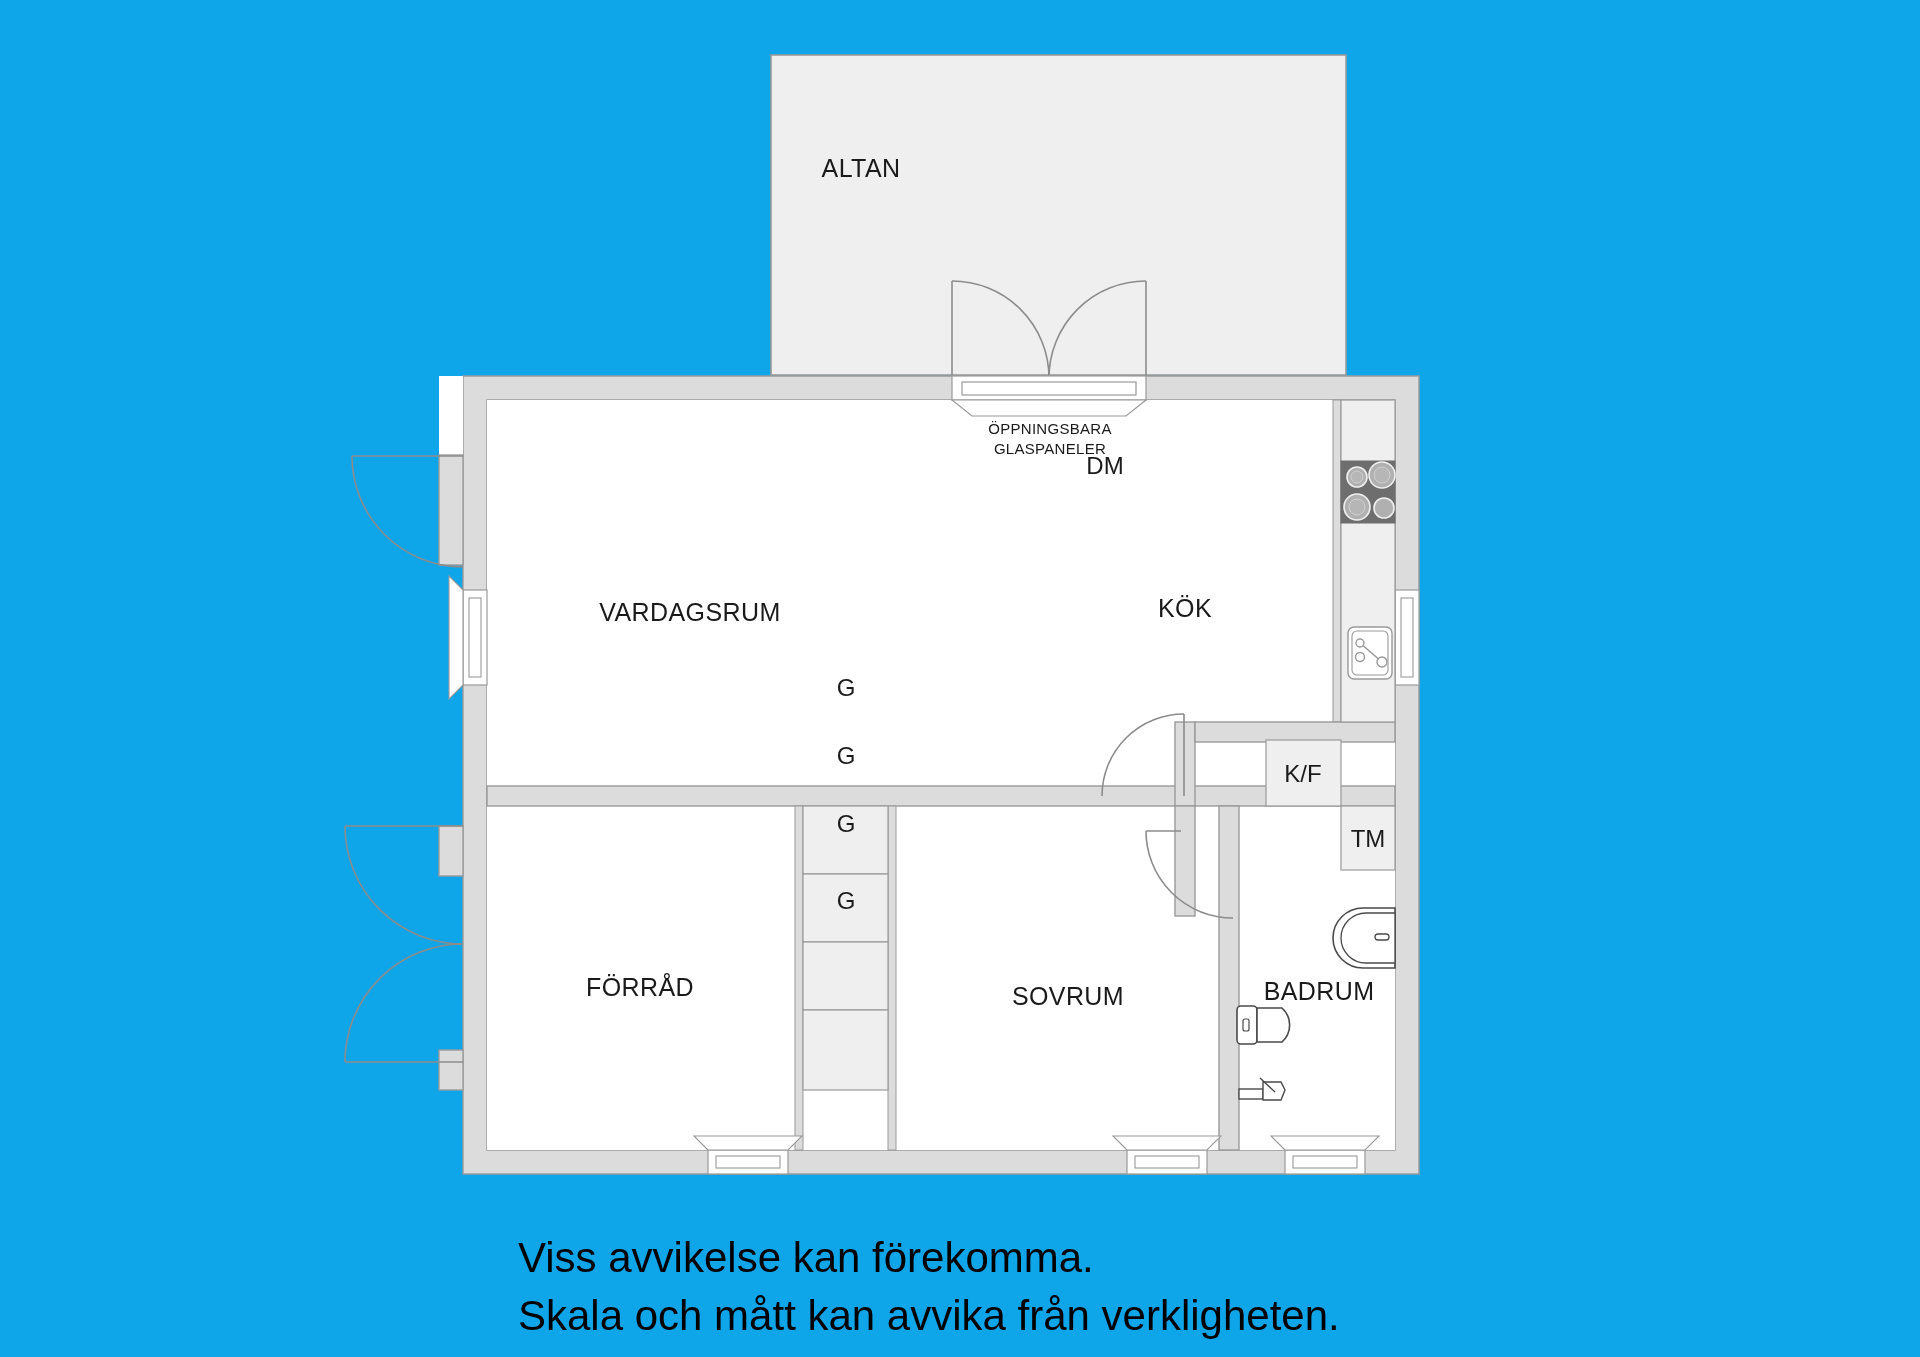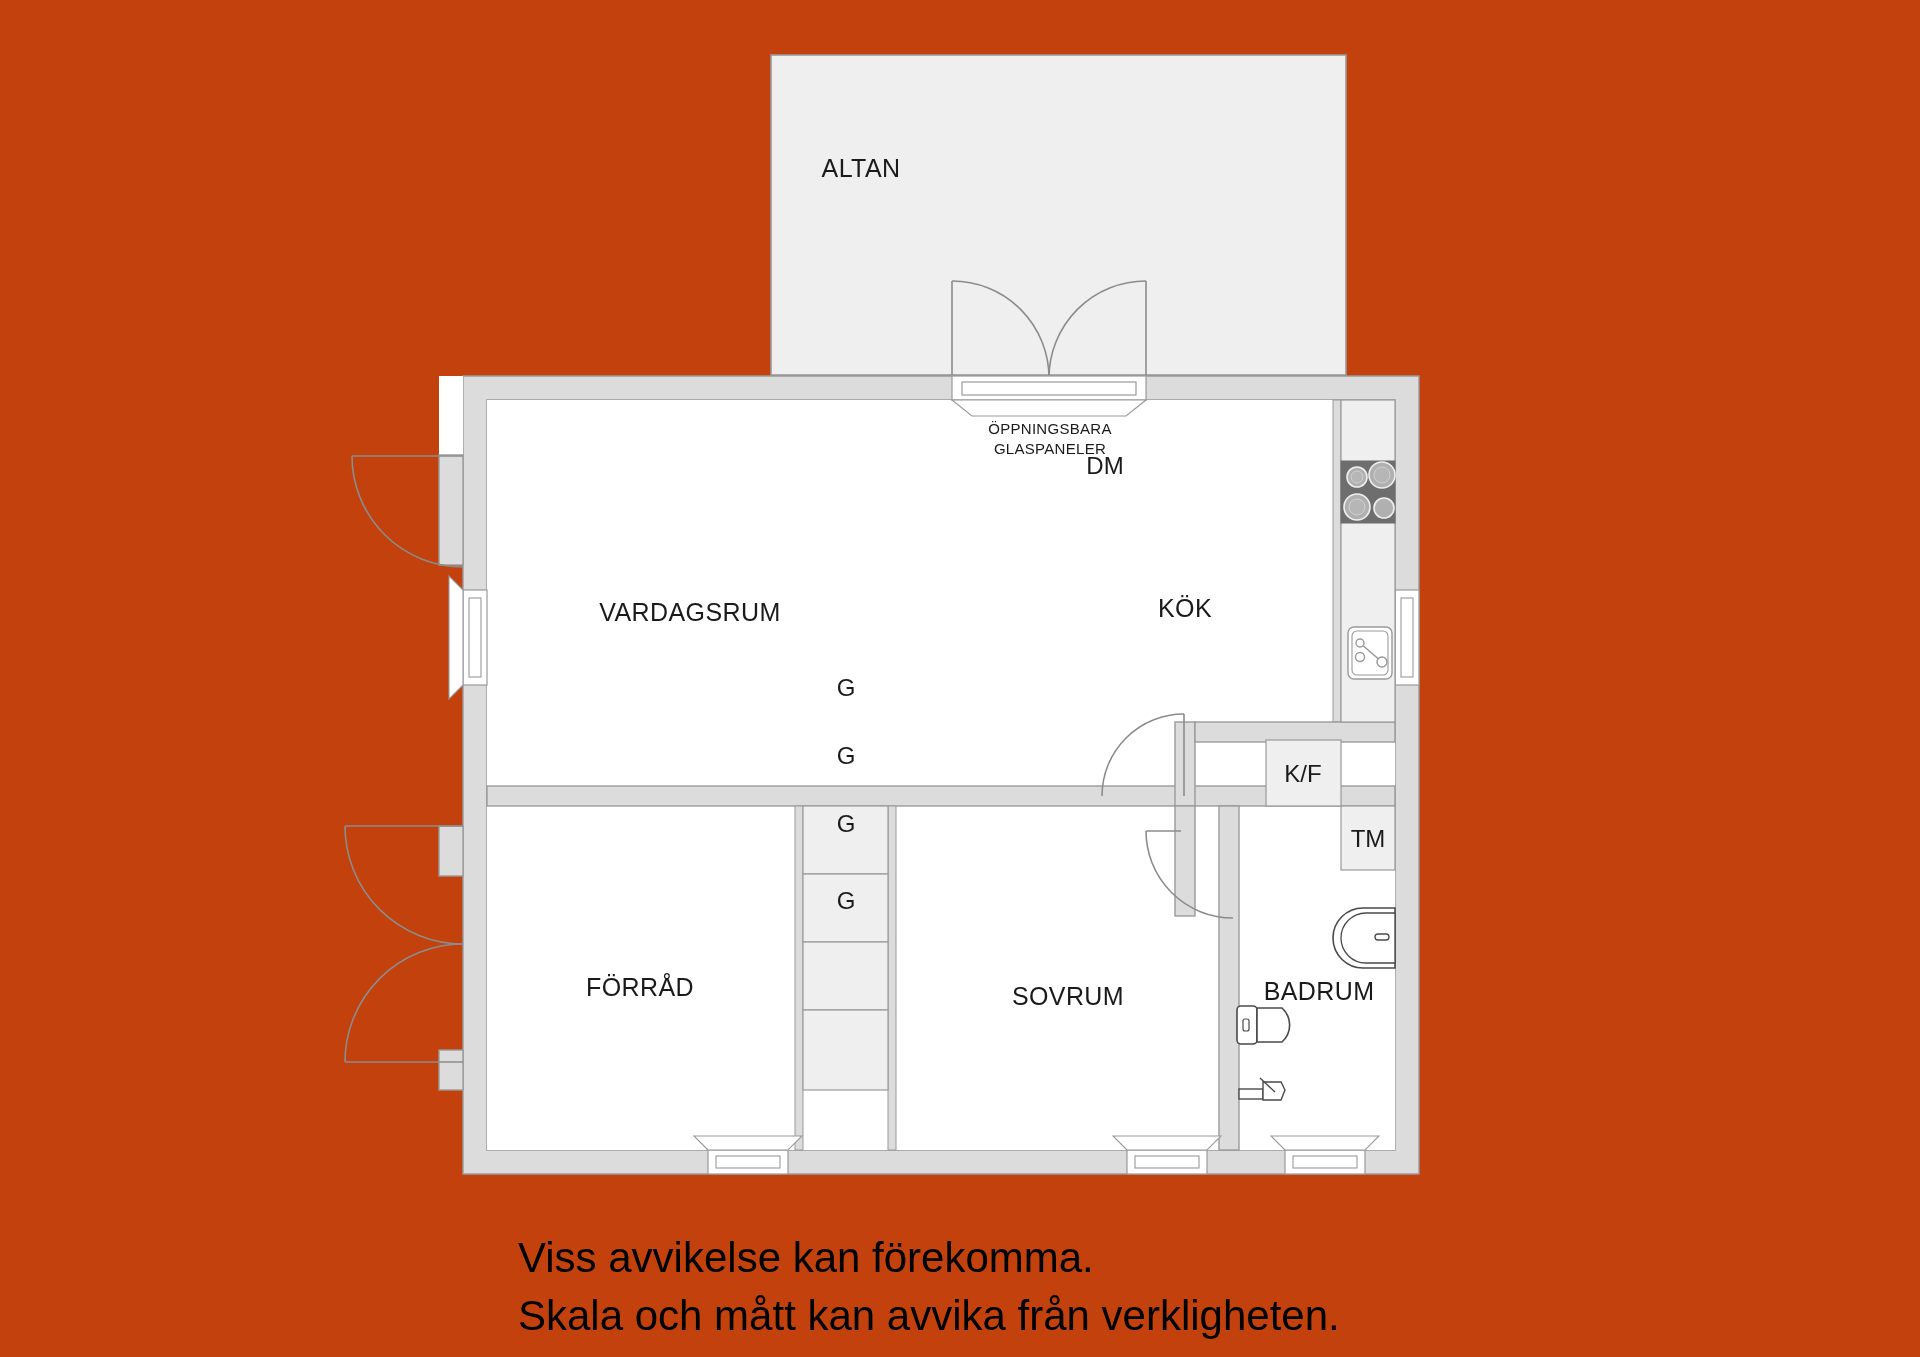--- a/index.html
+++ b/index.html
@@ -10,21 +10,21 @@
   body {
     width: 1920px;
     height: 1357px;
     font-family: "Liberation Sans", sans-serif;
     overflow: hidden;
   }
   #floorplan-root {
     position: relative;
     width: 1920px;
     height: 1357px;
-    background: #c2410c;
+    background: #0ea5e9;
   }
   svg#plan-svg {
     position: absolute;
     left: 0;
     top: 0;
     width: 1920px;
     height: 1357px;
     display: block;
   }
   .room-label,

